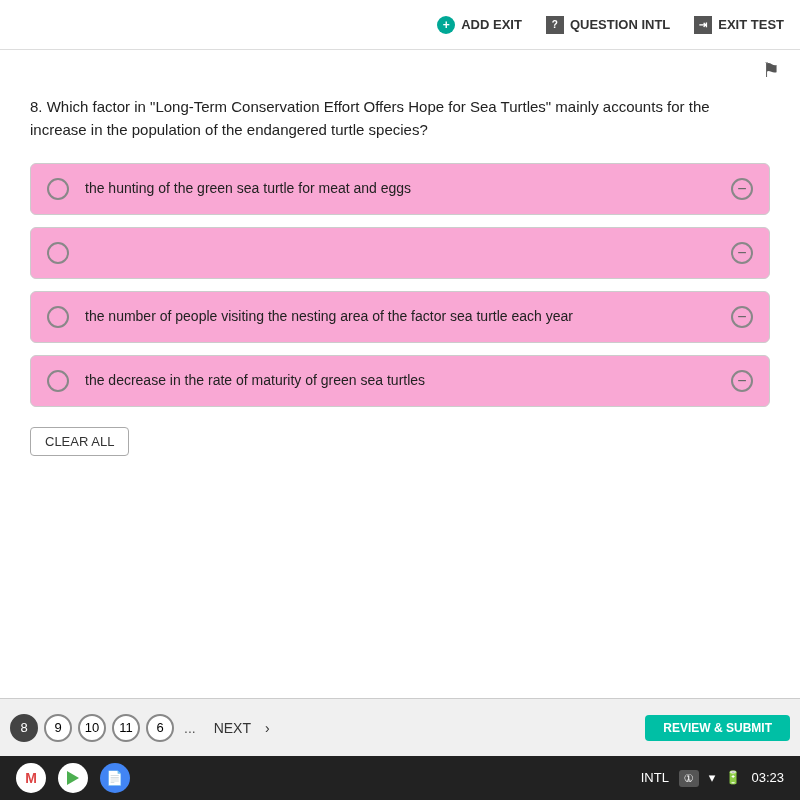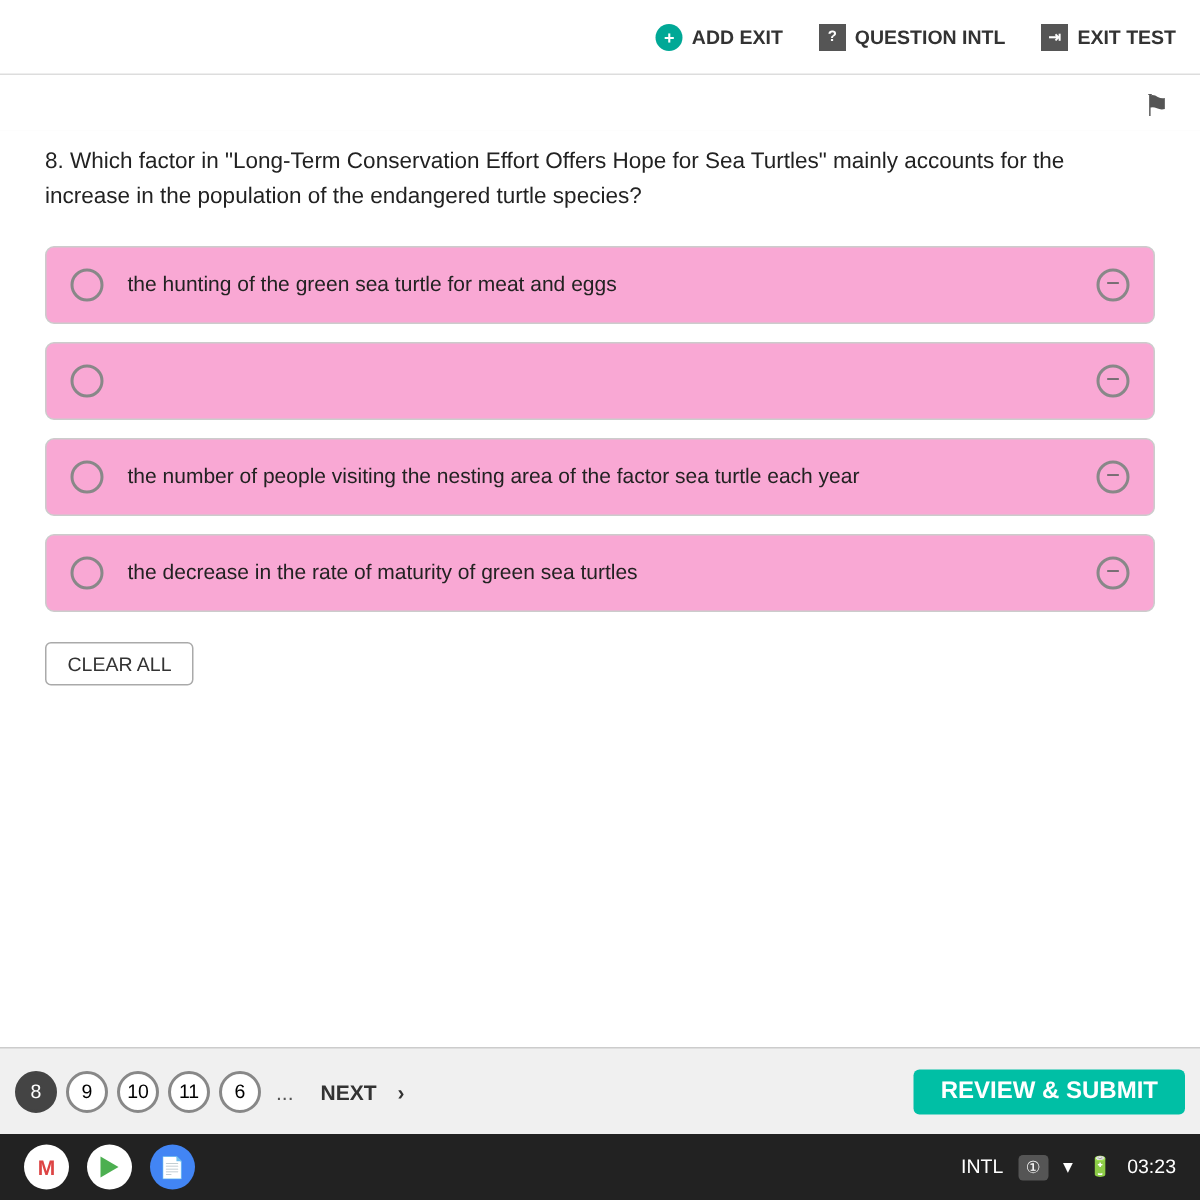--- a/index.html
+++ b/index.html
@@ -167,33 +167,33 @@
       color: #fff;
       border-color: #444;
     }
     .ellipsis {
       font-size: 14px;
       color: #555;
       padding: 0 4px;
     }
     .next-btn {
       font-size: 14px;
-      font-weight: bold;
+      font-weight: normal;
       color: #333;
       cursor: pointer;
       margin-left: 8px;
       display: flex;
       align-items: center;
       gap: 14px;
     }
     .review-submit-btn {
       margin-left: auto;
       background: #00bfa5;
       color: #fff;
-      font-size: 16px;
+      font-size: 12px;
       font-weight: bold;
       padding: 6px 18px;
       border-radius: 4px;
       cursor: pointer;
       border: none;
     }
 
     
     .system-bar {
       background: #222;

